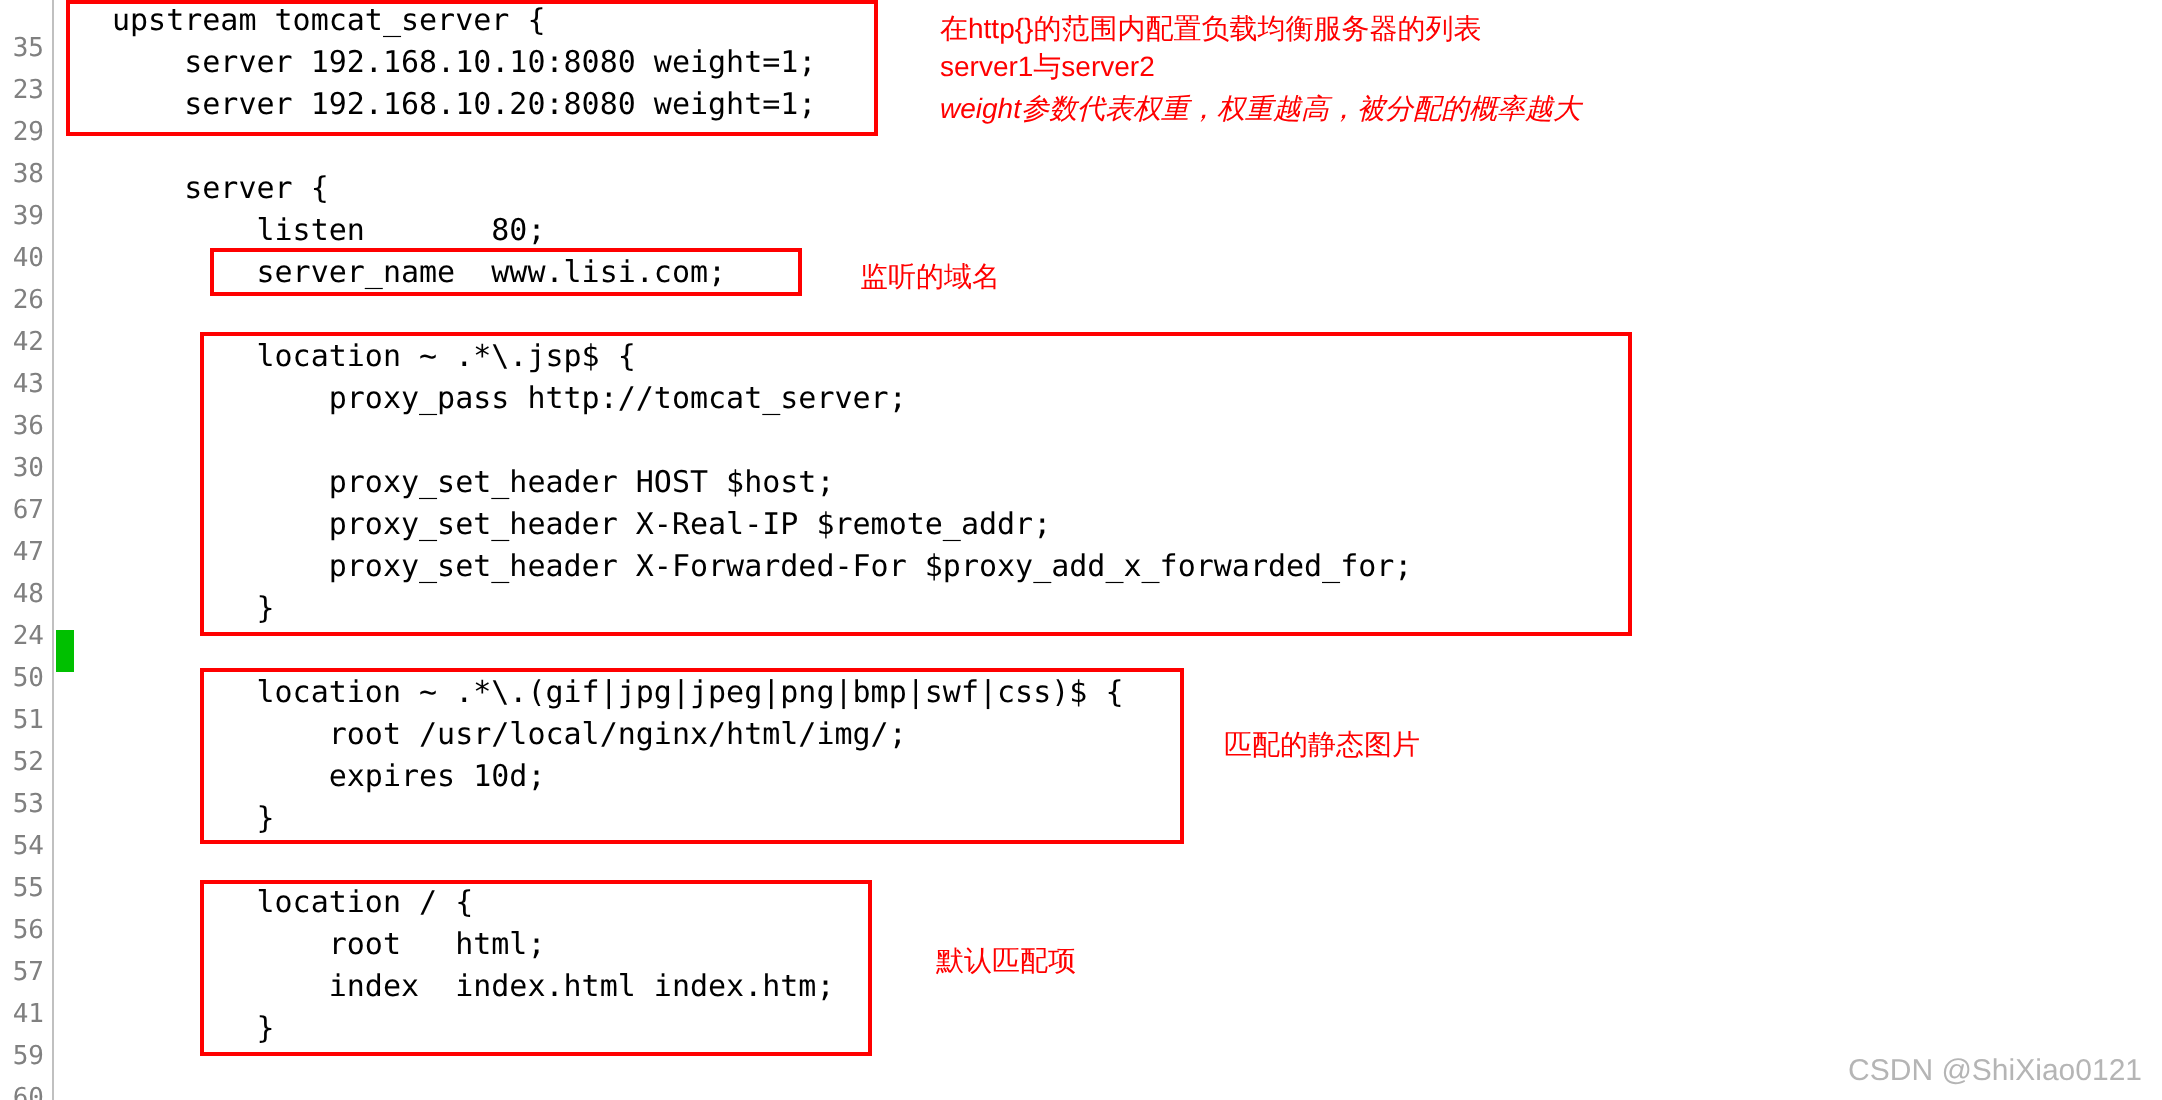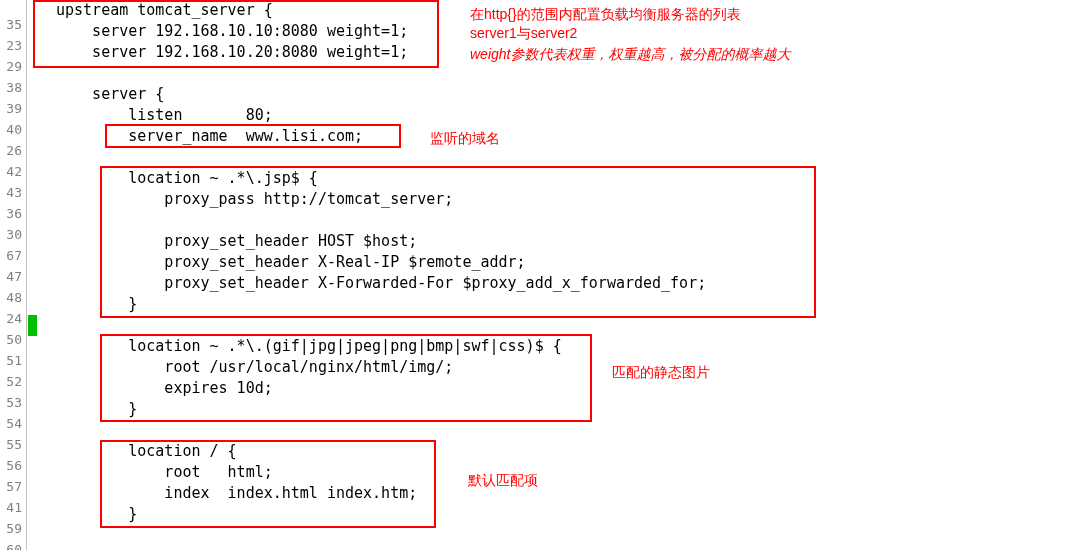--- a/index.html
+++ b/index.html
@@ -127,14 +127,15 @@
   <div class="box" id="box-static" style="left: 100px; top: 334px; width: 492px; height: 88px;"></div>
   <div class="box" id="box-root" style="left: 100px; top: 440px; width: 336px; height: 88px;"></div>
 
   <div class="ann" style="left:470px; top:4px;">在http{}的范围内配置负载均衡服务器的列表</div>
   <div class="ann" style="left:470px; top:23px;">server1与server2</div>
   <div class="ann" style="left:470px; top:44px;font-style:italic;">weight参数代表权重，权重越高，被分配的概率越大</div>
   <div class="ann" style="left:430px; top:128px;">监听的域名</div>
   <div class="ann" style="left:612px; top:362px;">匹配的静态图片</div>
   <div class="ann" style="left:468px; top:470px;">默认匹配项</div>
 
+  <div class="watermark">CSDN @ShiXiao0121</div>
 
 </div>
 
 </body></html>

